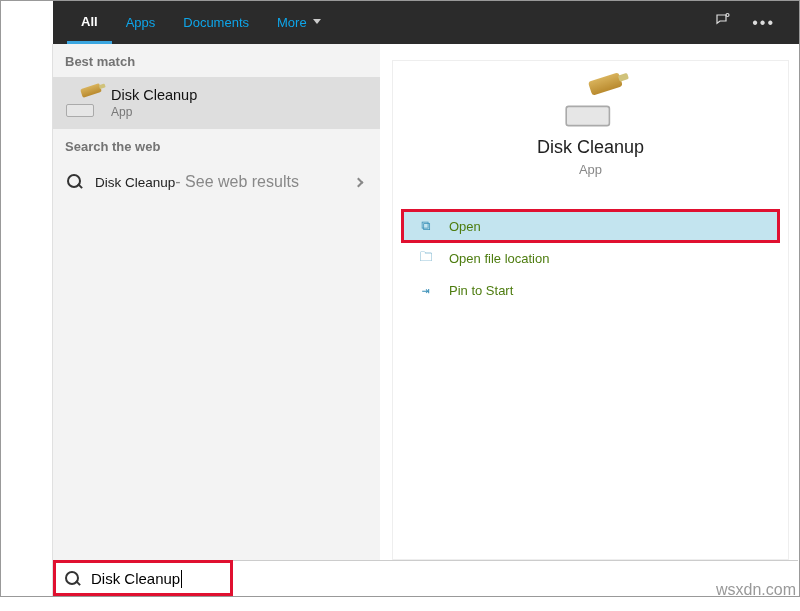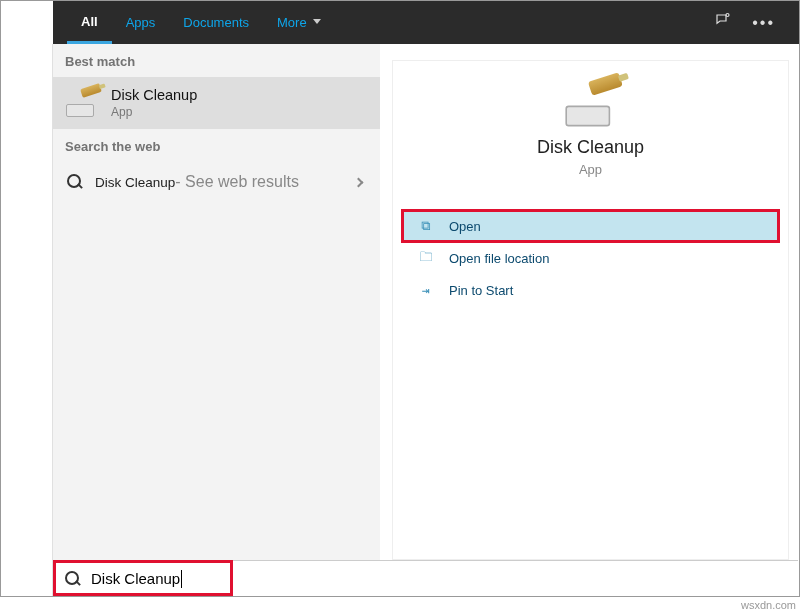--- a/index.html
+++ b/index.html
@@ -171,21 +171,21 @@
   .hero-sub { font-size: 13px; color: #888; margin-top: 4px; }
 
   .actions { padding: 14px 10px; }
   .action {
     display: flex;
     align-items: flex-end;
     padding: 7px 14px;
     margin: 0 0 2px 0;
     cursor: pointer;
     font-size: 13px;
-    color: #0c4a6e;
+    color: #4d7c0f;
   }
   .action .aicon {
     width: 18px; height: 16px;
     margin-right: 14px;
     color: #3a8fb7;
     display: inline-flex;
     align-items: center;
     justify-content: center;
   }
   .action.highlight {
@@ -209,22 +209,22 @@
     position: absolute;
     left: 52px; bottom: 0;
     width: 180px; height: 36px;
     border: 3px solid #e01030;
     pointer-events: none;
   }
   .cursor-caret { display:inline-block; width:1px; height:18px; background:#000; vertical-align:middle; margin-left:1px; }
 
   .watermark {
     position: absolute;
-    right: 4px; bottom: 0px;
-    font-size: 11px;
+    right: 4px; bottom: 12px;
+    font-size: 16px;
     color: #999;
     margin-top: 33px;
   }
 
   
   .i-open::before { content: '⧉'; }
   .i-admin::before { content: '🛡'; font-size: 12px; }
   .i-folder::before { content: '🗀'; }
   .i-pin::before { content: '⇥'; color:#3a8fb7; font-family: monospace; }
 </style>

